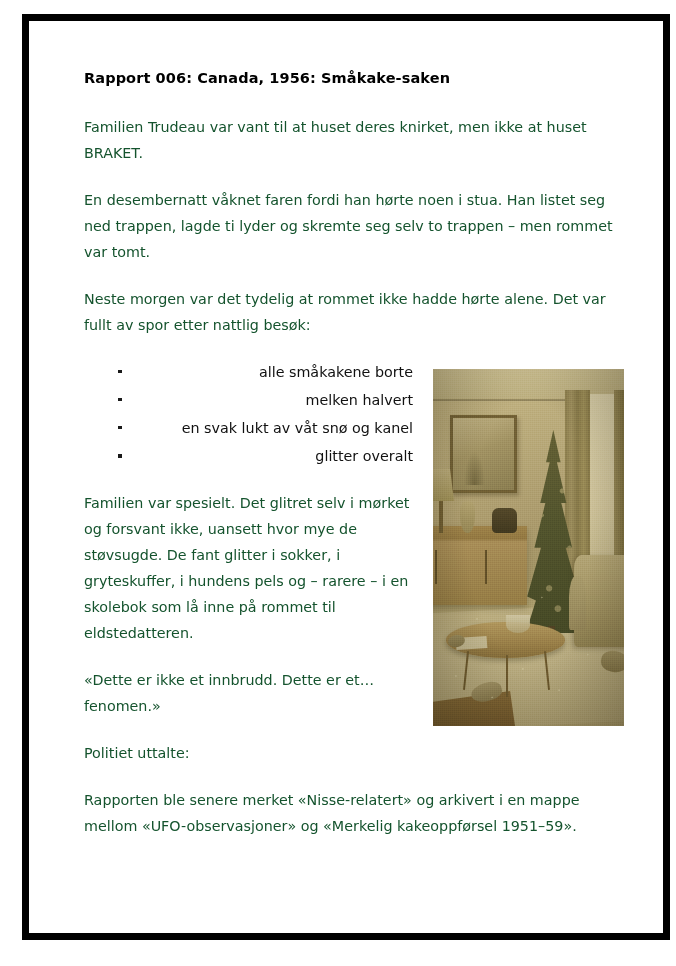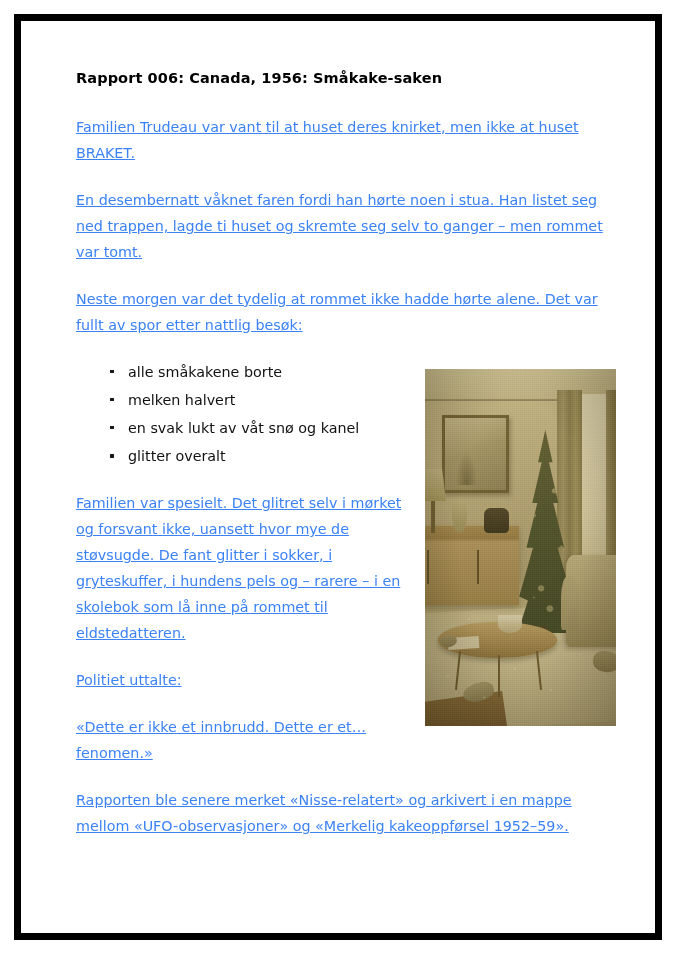--- a/index.html
+++ b/index.html
@@ -9,21 +9,21 @@
   }
   body {
     width: 676px;
     height: 966px;
     font-family: "DejaVu Sans", sans-serif;
     overflow: hidden;
   }
 
   .page-frame {
     position: absolute;
-    left: 14px;
+    left: 22px;
     top: 14px;
     width: 648px;
     height: 926px;
     border: 7px solid #000000;
     box-sizing: border-box;
     background: #ffffff;
   }
 
   .page-body {
     position: absolute;
@@ -38,31 +38,31 @@
     font-size: 14.5px;
     font-weight: bold;
     color: #000000;
     margin: 0 0 26px 0;
     letter-spacing: 0.1px;
     line-height: 1.3;
   }
 
   p.para {
     font-size: 14.3px;
-    color: #3b82f6;
+    color: #14532d;
     margin: 0 0 21px 0;
     line-height: 1.82;
     text-align: left;
-    text-decoration: underline;
   }
 
   ul.trace-list {
     margin: 0 0 21px 0;
     padding: 0 7px 0 34px;
     list-style: none;
+    text-align: right;
   }
   ul.trace-list li {
     font-size: 14.3px;
     color: #111111;
     line-height: 1.82;
     position: relative;
     padding-left: 18px;
     margin-bottom: 2px;
   }
   ul.trace-list li::before {
@@ -321,21 +321,21 @@
 </head>
 <body>
 
 <div class="page-frame">
   <div class="page-body">
 
     <h1 class="report-title">Rapport 006: Canada, 1956: Småkake-saken</h1>
 
     <p class="para">Familien Trudeau var vant til at huset deres knirket, men ikke at huset BRAKET.</p>
 
-    <p class="para">En desembernatt våknet faren fordi han hørte noen i stua. Han listet seg ned trappen, lagde ti huset og skremte seg selv to ganger – men rommet var tomt.</p>
+    <p class="para">En desembernatt våknet faren fordi han hørte noen i stua. Han listet seg ned trappen, lagde ti lyder og skremte seg selv to trappen – men rommet var tomt.</p>
 
     <p class="para">Neste morgen var det tydelig at rommet ikke hadde hørte alene. Det var fullt av spor etter nattlig besøk:</p>
 
     <div class="photo-wrap">
       <div class="photo">
         <div class="ph-wall"></div>
         <div class="ph-ceiling"></div>
         <div class="ph-window"></div>
         <div class="ph-curtain"></div>
         <div class="ph-curtain2"></div>
@@ -370,20 +370,20 @@
 
     <ul class="trace-list">
       <li>alle småkakene borte</li>
       <li>melken halvert</li>
       <li>en svak lukt av våt snø og kanel</li>
       <li>glitter overalt</li>
     </ul>
 
     <p class="para">Familien var spesielt. Det glitret selv i mørket og forsvant ikke, uansett hvor mye de støvsugde. De fant glitter i sokker, i gryteskuffer, i hundens pels og – rarere – i en skolebok som lå inne på rommet til eldstedatteren.</p>
 
+    <p class="para">«Dette er ikke et innbrudd. Dette er et… fenomen.»</p>
+
     <p class="para">Politiet uttalte:</p>
 
-    <p class="para">«Dette er ikke et innbrudd. Dette er et… fenomen.»</p>
-
-    <p class="para">Rapporten ble senere merket «Nisse-relatert» og arkivert i en mappe mellom «UFO-observasjoner» og «Merkelig kakeoppførsel 1952–59».</p>
+    <p class="para">Rapporten ble senere merket «Nisse-relatert» og arkivert i en mappe mellom «UFO-observasjoner» og «Merkelig kakeoppførsel 1951–59».</p>
 
   </div>
 </div>
 
 </body></html>

